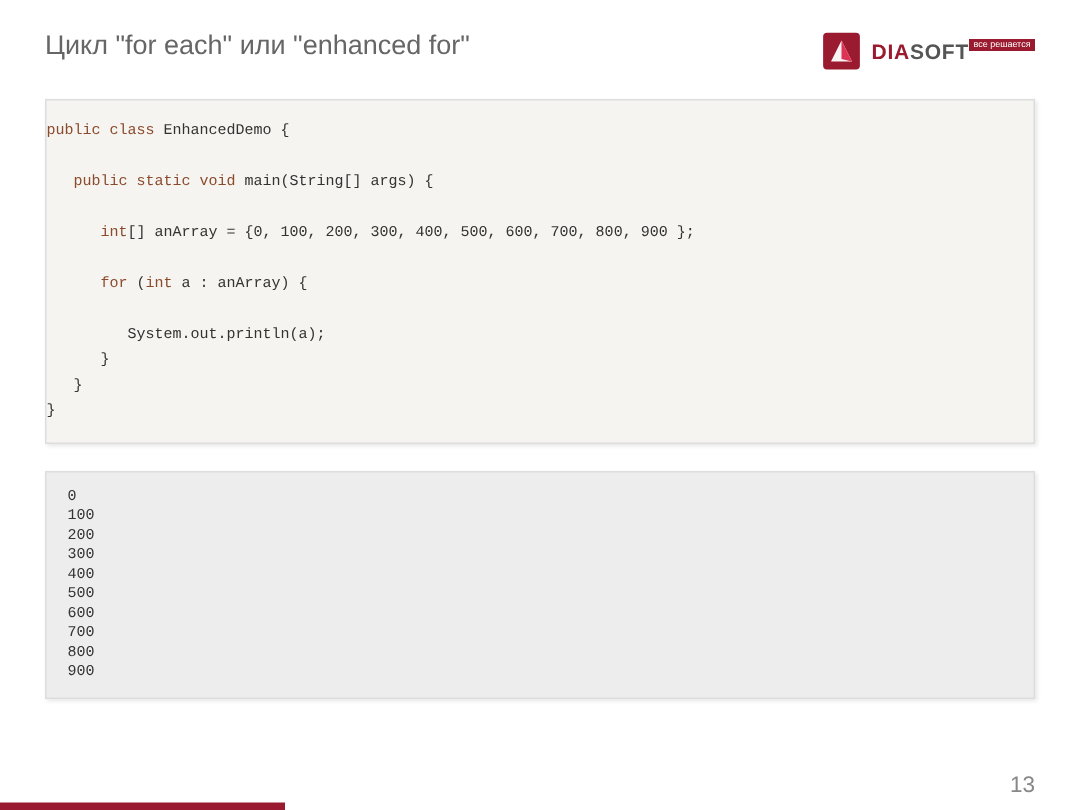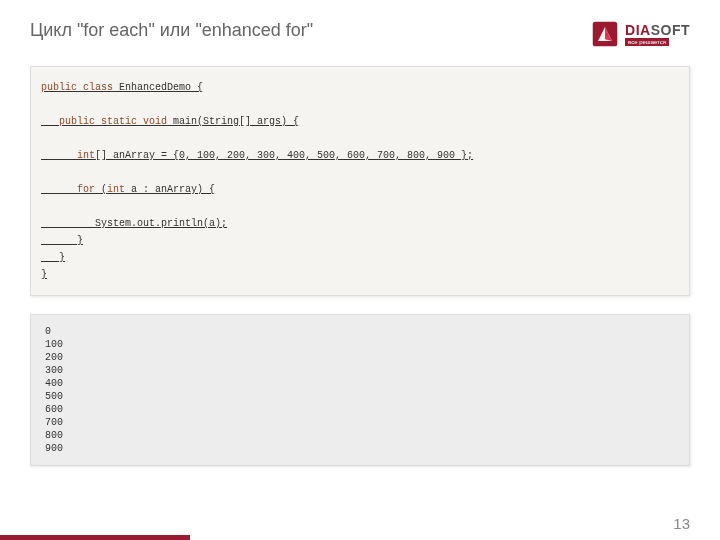--- a/index.html
+++ b/index.html
@@ -32,50 +32,48 @@
       display: flex;
       align-items: center;
       gap: 6px;
     }
     .logo-icon {
       width: 28px;
       height: 28px;
     }
     .logo-text {
       display: flex;
-      flex-direction: column;
       align-items: flex-start;
     }
     .logo-main {
       font-size: 14px;
       font-weight: 600;
       letter-spacing: 0.5px;
     }
     .logo-main .dia { color: #9a1b2f; }
     .logo-main .soft { color: #555; }
     .logo-tag {
       font-size: 6px;
       color: #888;
       background: #9a1b2f;
       color: #fff;
       padding: 1px 3px;
       line-height: 1;
     }
     .code-block {
       background: #f5f4f0;
       border: 1px solid #ddd;
-      padding: 12px 10px;
+      padding: 12px 0;
       font-family: "Consolas", "Courier New", monospace;
       font-size: 10px;
       line-height: 1.7;
       color: #333;
       box-shadow: 1px 1px 3px rgba(0,0,0,0.1);
       margin-bottom: 18px;
       white-space: pre;
-      text-decoration: underline;
     }
     .output-block {
       background: #eeeded;
       border: 1px solid #ddd;
       padding: 10px 14px;
       font-family: "Consolas", "Courier New", monospace;
       font-size: 10px;
       line-height: 1.3;
       color: #333;
       box-shadow: 1px 1px 3px rgba(0,0,0,0.1);

